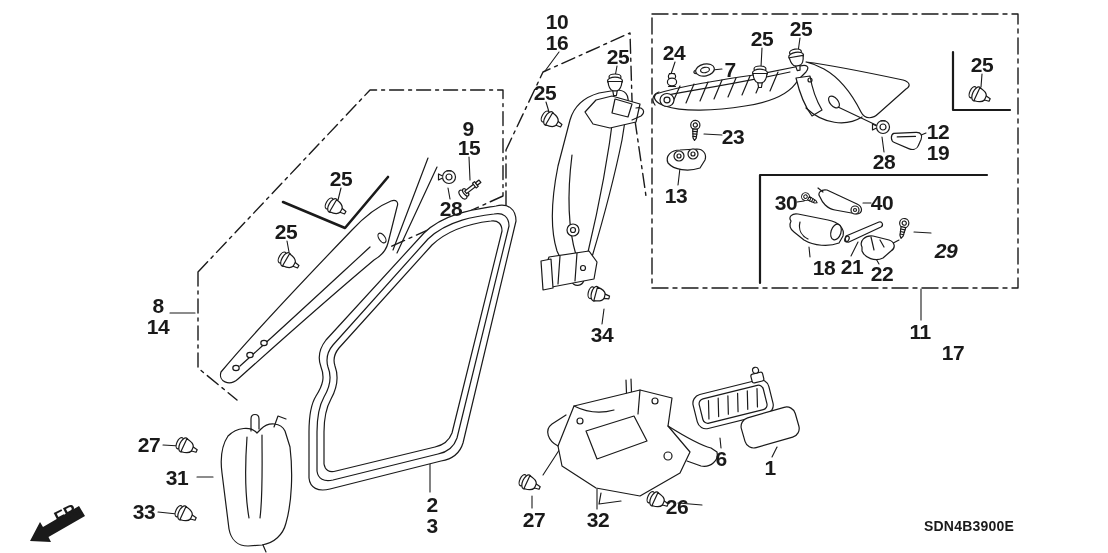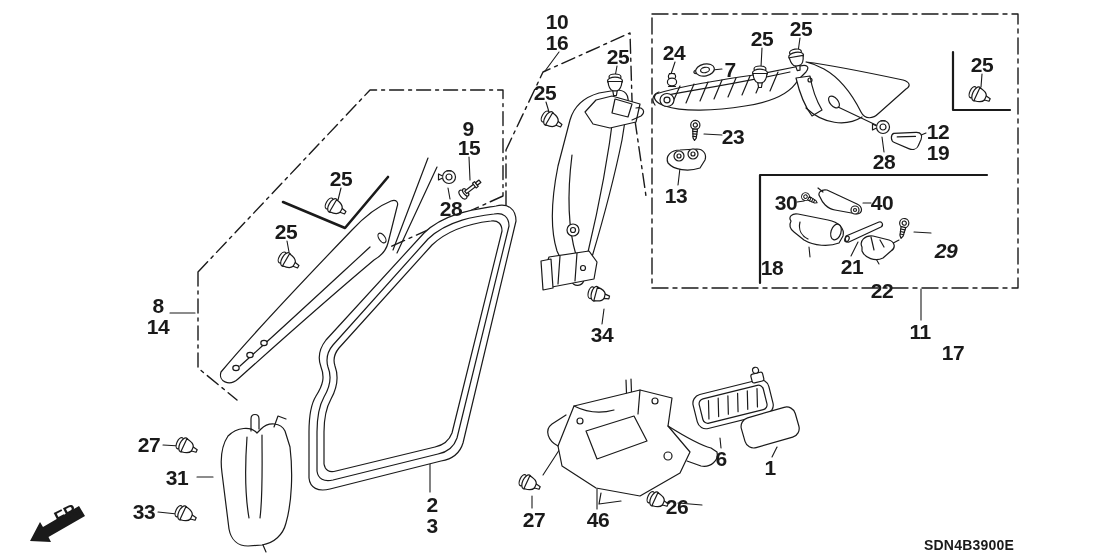--- a/index.html
+++ b/index.html
@@ -11,21 +11,21 @@
   }
   .stage svg{position:absolute;left:0;top:0;color:var(--ink);}
   .stage svg *{vector-effect:none;}
   .callout{
     position:absolute; transform:translate(-50%,-50%);
     font-size:21px; font-weight:700; line-height:1; letter-spacing:-0.5px;
     color:var(--ink); cursor:pointer; user-select:none;
   }
   .code{
     position:absolute; left:924px; top:518px;
-    font-size:14px; font-weight:700; letter-spacing:0.2px; color:var(--ink);margin-top:19px;
+    font-size:14px; font-weight:700; letter-spacing:0.2px; color:var(--ink);
   }
 </style>
 </head>
 <body>
 
 <div class="stage">
 
 <svg width="1108" height="553" viewBox="0 0 1108 553" fill="none" stroke="currentColor" stroke-width="1.2" stroke-linecap="round" stroke-linejoin="round">
 
   <defs>
@@ -283,33 +283,33 @@
       <div class="callout" style="left: 468px; top: 128px;">9</div>
       <div class="callout" style="left: 469px; top: 147px;">15</div>
       <div class="callout" style="left: 451px; top: 208px;">28</div>
       <div class="callout" style="left: 341px; top: 178px;">25</div>
       <div class="callout" style="left: 286px; top: 231px;">25</div>
       <div class="callout" style="left: 158px; top: 305px;">8</div>
       <div class="callout" style="left: 158px; top: 326px;">14</div>
       <div class="callout" style="left: 786px; top: 202px;">30</div>
       <div class="callout" style="left: 882px; top: 202px;">40</div>
       <div class="callout" style="left: 946px; top: 250px; font-style: italic;">29</div>
-      <div class="callout" style="left: 772px; top: 267px;">18</div>
+      <div class="callout" style="left: 824px; top: 267px;">18</div>
       <div class="callout" style="left: 852px; top: 266px;">21</div>
-      <div class="callout" style="left: 882px; top: 273px; margin-top: 17px;">22</div>
+      <div class="callout" style="left: 882px; top: 273px;">22</div>
       <div class="callout" style="left: 920px; top: 331px;">11</div>
       <div class="callout" style="left: 920px; top: 352px; margin-left: 33px;">17</div>
       <div class="callout" style="left: 602px; top: 334px;">34</div>
       <div class="callout" style="left: 432px; top: 504px;">2</div>
       <div class="callout" style="left: 432px; top: 525px;">3</div>
       <div class="callout" style="left: 149px; top: 444px;">27</div>
       <div class="callout" style="left: 177px; top: 477px;">31</div>
       <div class="callout" style="left: 144px; top: 511px;">33</div>
       <div class="callout" style="left: 534px; top: 519px;">27</div>
-      <div class="callout" style="left: 598px; top: 519px;">46</div>
+      <div class="callout" style="left: 598px; top: 519px;">32</div>
       <div class="callout" style="left: 677px; top: 506px;">26</div>
       <div class="callout" style="left: 721px; top: 458px;">6</div>
       <div class="callout" style="left: 770px; top: 467px;">1</div>
     </div>
 
 <div class="code">SDN4B3900E</div>
 
 </div>
 
 </body></html>

